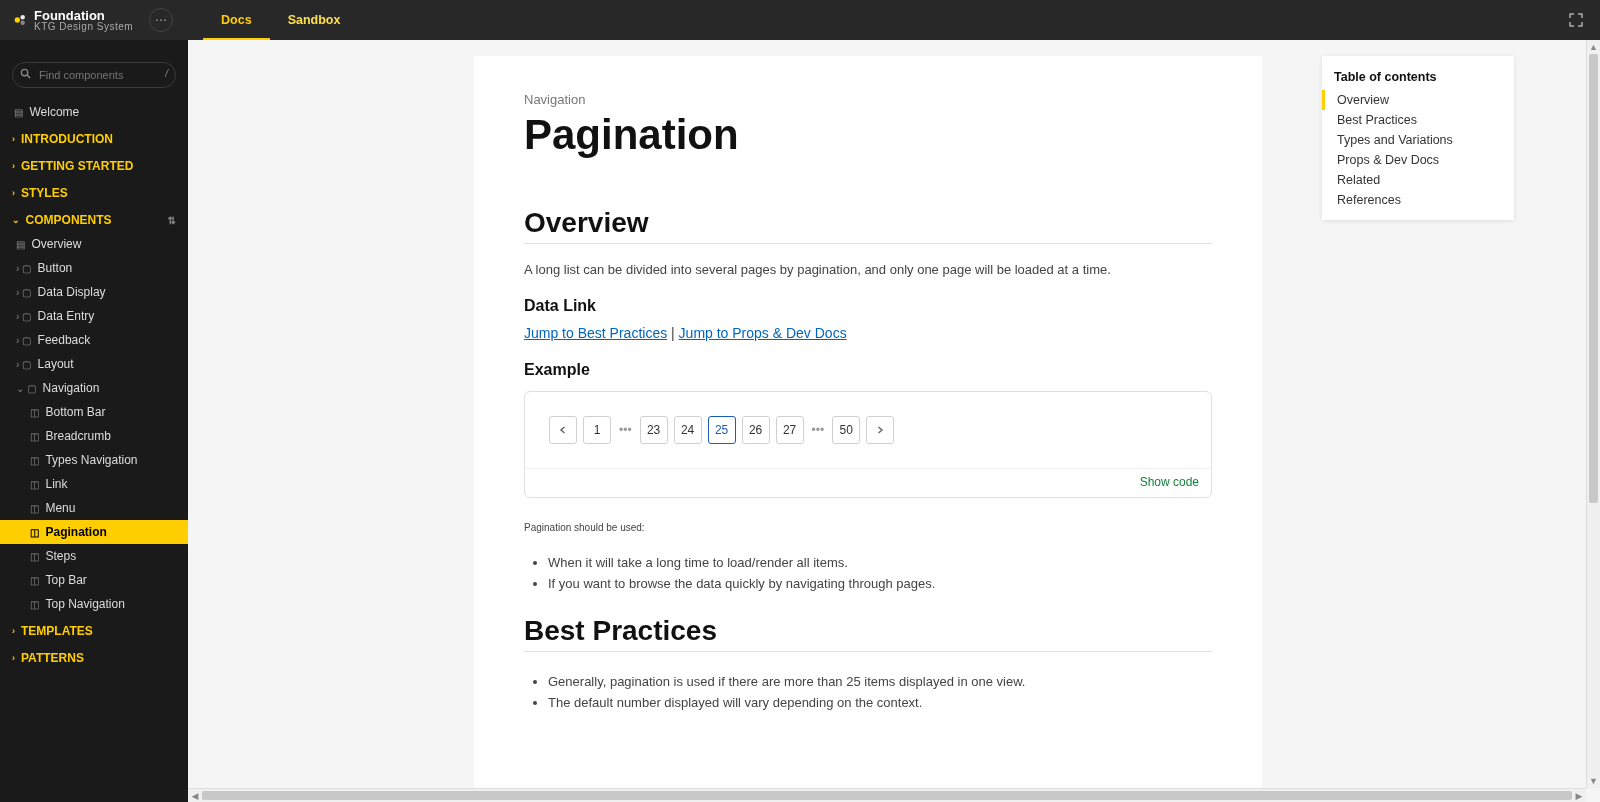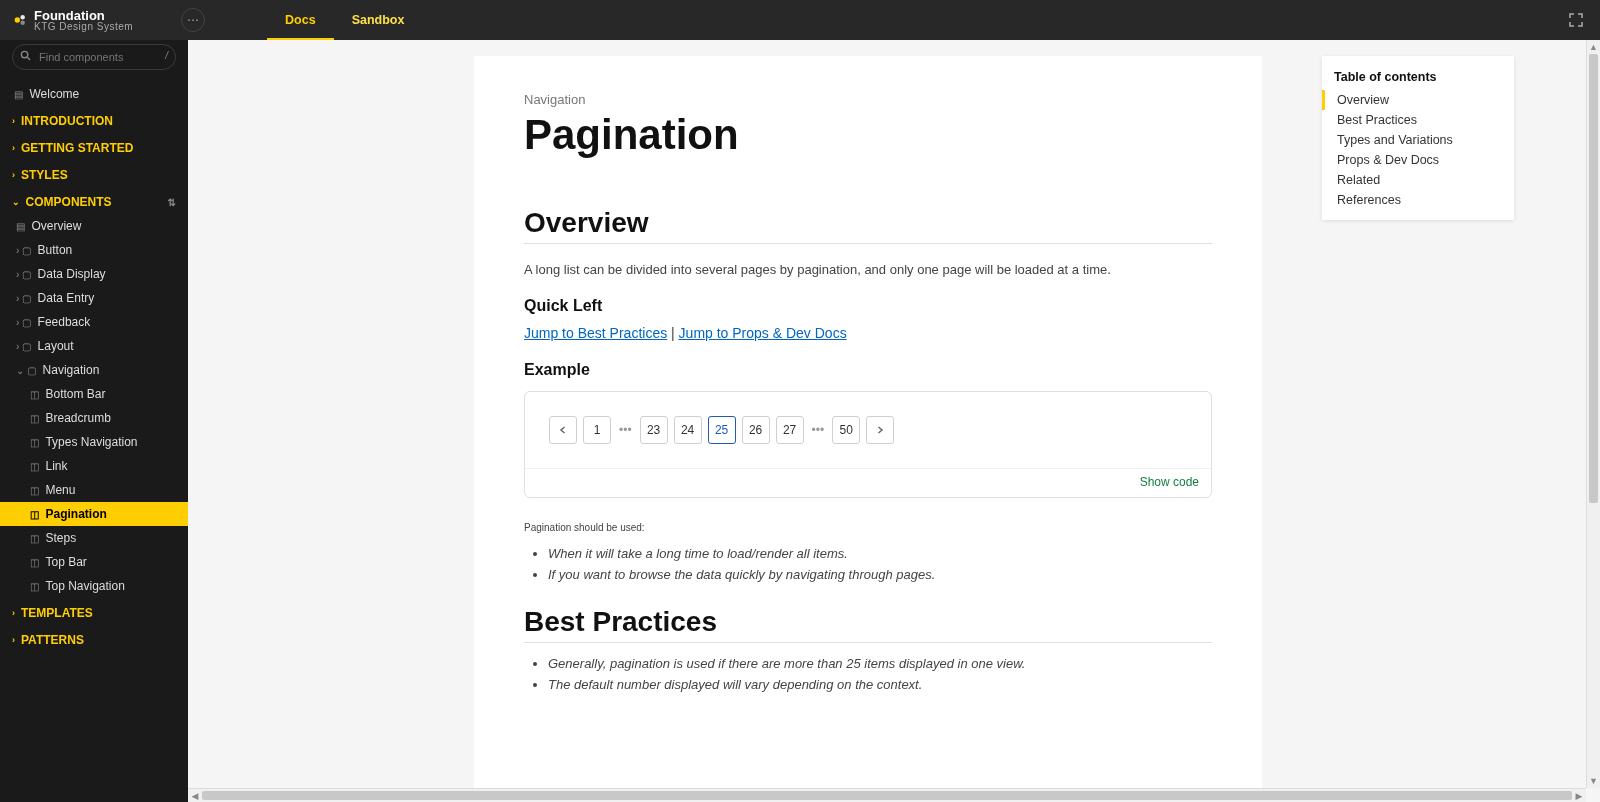--- a/index.html
+++ b/index.html
@@ -1,31 +1,31 @@
 <!DOCTYPE html>
 <html><head>
 <meta charset="utf-8">
 <style>
 * { margin: 0; padding: 0; box-sizing: border-box; }
 body { font-family: -apple-system, BlinkMacSystemFont, "Segoe UI", Arial, sans-serif; background: #1a1a1a; color: #fff; overflow: hidden; }
 .app { display: flex; flex-direction: column; height: 802px; width: 1600px; }
-.header { display: flex; align-items: center; height: 40px; background: #282828; padding: 0 12px; gap: 32px; }
+.header { display: flex; align-items: center; height: 40px; background: #282828; padding: 0 12px; }
 .logo { display: flex; align-items: center; gap: 6px; }
 .logo-icon { width: 16px; height: 16px; display: flex; align-items: center; justify-content: center; }
 .logo-text { display: flex; flex-direction: column; line-height: 1; }
 .logo-title { font-size: 13px; font-weight: 600; color: #fff; }
 .logo-subtitle { font-size: 10px; color: #aaa; letter-spacing: 0.5px; }
 .more-btn { margin-left: 16px; width: 24px; height: 24px; border: 1px solid #444; border-radius: 50%; display: flex; align-items: center; justify-content: center; color: #aaa; font-size: 12px; cursor: pointer; }
 .tabs { display: flex; margin-left: 30px; height: 100%; }
 .tab { padding: 0 18px; display: flex; align-items: center; font-size: 12.5px; font-weight: 600; color: #fde047; cursor: pointer; position: relative; }
 .tab.active { color: #ffce00; }
 .tab.active::after { content: ""; position: absolute; bottom: 0; left: 0; right: 0; height: 2px; background: #ffce00; }
 .expand-btn { margin-left: auto; width: 24px; height: 24px; display: flex; align-items: center; justify-content: center; color: #aaa; cursor: pointer; }
 .body { display: flex; flex: 1; overflow: hidden; }
-.sidebar { width: 188px; background: #1a1a1a; padding-top: 4px; overflow-y: auto; }
+.sidebar { width: 188px; background: #1a1a1a; padding-top: 22px; overflow-y: auto; }
 .search { margin: 0 12px 12px; position: relative; }
 .search input { width: 100%; background: #1a1a1a; border: 1px solid #3a3a3a; border-radius: 14px; padding: 6px 26px; color: #aaa; font-size: 11px; }
 .search .search-icon { position: absolute; left: 8px; top: 6px; color: #888; font-size: 11px; }
 .search .kbd { position: absolute; right: 8px; top: 6px; color: #888; font-size: 10px; font-style: italic; }
 .nav-item { display: flex; align-items: center; padding: 5px 12px; font-size: 12px; color: #ddd; cursor: pointer; gap: 6px; }
 .nav-item.section { color: #ffce00; font-weight: 700; font-size: 12px; padding-top: 8px; }
 .nav-item.section .chev { color: #ffce00; font-size: 9px; }
 .nav-item.top { padding-left: 14px; }
 .nav-item.sub { padding-left: 16px; font-size: 12px; }
 .nav-item.sub2 { padding-left: 30px; font-size: 12px; }
@@ -44,21 +44,21 @@
 .section-h3 { font-size: 16px; font-weight: 700; color: #111; margin-top: 20px; margin-bottom: 10px; }
 .links { font-size: 14px; color: #444; }
 .links a { color: #0066c0; text-decoration: underline; cursor: pointer; }
 .example-box { margin-top: 12px; border: 1px solid #e0e0e0; border-radius: 6px; }
 .pagination { display: flex; align-items: center; gap: 6px; padding: 24px; }
 .pg-btn { min-width: 28px; height: 28px; padding: 0 6px; border: 1px solid #d0d0d0; border-radius: 3px; display: flex; align-items: center; justify-content: center; font-size: 12px; color: #333; background: #fff; cursor: pointer; }
 .pg-btn.current { border-color: #1e5bb8; color: #1e5bb8; }
 .pg-ellipsis { color: #999; font-size: 12px; padding: 0 2px; }
 .show-code { text-align: right; font-size: 12px; color: #15803d; padding: 6px 12px 8px; border-top: 1px solid #f0f0f0; cursor: pointer; }
 .body-text { font-size: 10px; color: #444; margin-top: 24px; }
-.bullets { margin: 13px 0 24px 24px; font-style: italic; }
+.bullets { margin: 22px 0 24px 24px; }
 .bullets li { font-size: 13px; color: #444; margin: 6px 0; }
 .toc { position: absolute; top: 16px; right: 86px; width: 192px; background: #fff; box-shadow: 0 1px 4px rgba(0,0,0,0.1); padding: 10px 0; }
 .toc-title { font-size: 12.5px; font-weight: 700; color: #111; padding: 4px 12px 6px; }
 .toc-item { font-size: 12.5px; color: #333; padding: 3px 12px; cursor: pointer; border-left: 3px solid transparent; }
 .toc-item.active { border-left-color: #ffce00; }
 .hscroll { position: absolute; bottom: 0; left: 0; right: 14px; height: 14px; background: #f0f0f0; border-top: 1px solid #ddd; display:flex; align-items:center; }
 .hscroll .thumb { position:absolute; left:14px; right:14px; top:2px; bottom:2px; background:#c8c8c8; border-radius:2px; }
 .hscroll .arrow { width:14px; text-align:center; font-size:9px; color:#888; z-index:1; background:#f0f0f0; }
 .hscroll .arrow.right { margin-left:auto; }
 .vscroll { position: absolute; top: 0; bottom: 14px; right: 0; width: 14px; background: #f0f0f0; border-left:1px solid #ddd; }
@@ -206,21 +206,21 @@
 
     <div class="content-wrap">
       <div class="content-scroll">
         <div class="content">
           <div class="breadcrumb">Navigation</div>
           <h1 class="page-title">Pagination</h1>
 
           <h2 class="section-h2">Overview</h2>
           <p class="desc">A long list can be divided into several pages by pagination, and only one page will be loaded at a time.</p>
 
-          <h3 class="section-h3">Quick Left</h3>
+          <h3 class="section-h3">Data Link</h3>
           <p class="links">
             <a>Jump to Best Practices</a><span> | </span><a>Jump to Props &amp; Dev Docs</a>
           </p>
 
           <h3 class="section-h3">Example</h3>
           <div class="example-box">
             <div class="pagination">
               <div class="pg-btn">
                   <svg width="8" height="8" viewBox="0 0 8 8" fill="none" stroke="#666" stroke-width="1.5">
                     <path d="M5.5 1L2 4l3.5 3"></path>

